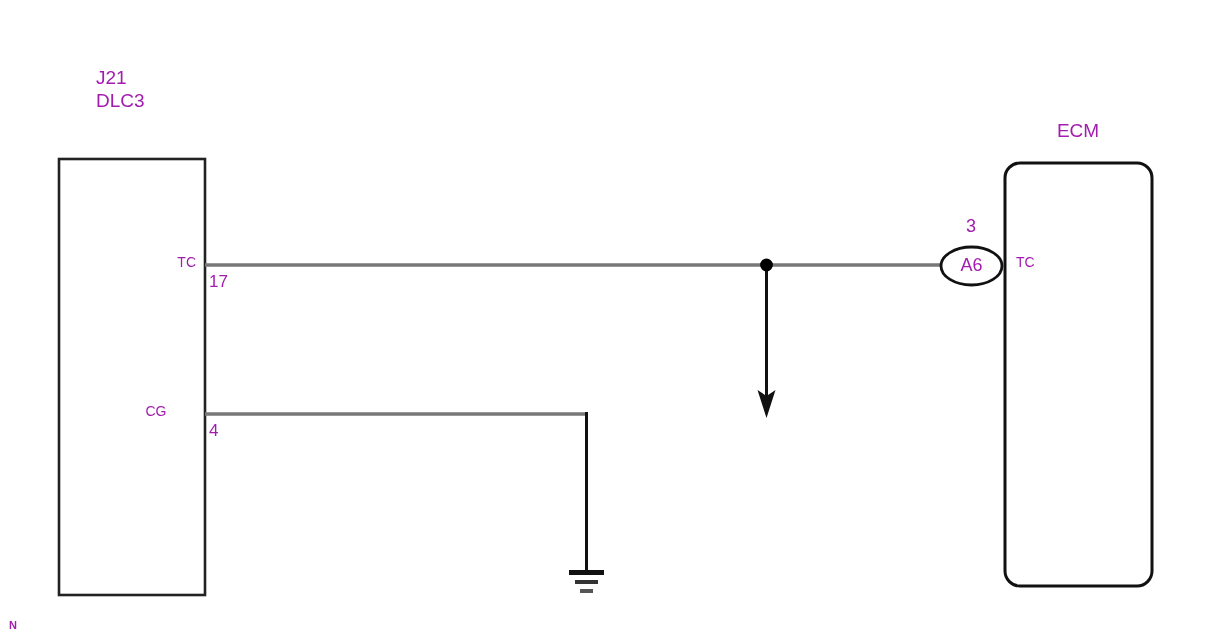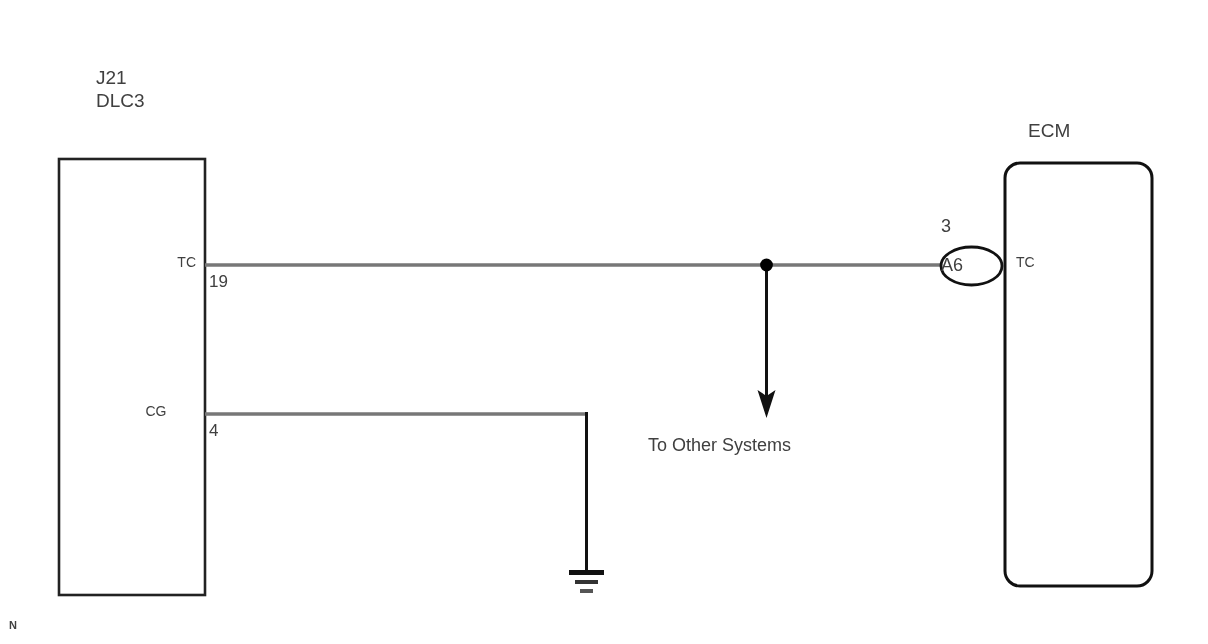--- a/index.html
+++ b/index.html
@@ -19,21 +19,21 @@
   }
   #wiring-svg {
     position: absolute;
     top: 0;
     left: 0;
     width: 1208px;
     height: 644px;
   }
   .lbl {
     position: absolute;
-    color: #404040;
+    color: #a21caf;
     white-space: pre;
     line-height: 1.22;
   }
   .lbl-component {
     font-size: 19px;
   }
   .lbl-pin {
     font-size: 14px;
   }
   .lbl-pinnum {
@@ -46,21 +46,21 @@
     font-size: 18px;
   }
   .lbl-corner {
     font-size: 11px;
     font-weight: bold;
   }
   .r-align {
     text-align: right;
   }
   .c-align {
-    text-align: left;
+    text-align: center;
   }
   #dlc3-block-label {
     left: 96px;
     top: 66px;
   }
   #ecm-block-label {
     left: 1028px;
     top: 119px;
     width: 100px;
   }
@@ -134,30 +134,29 @@
       <rect x="580" y="589" width="13" height="4" fill="#555555"></rect>
     </g>
 
     <ellipse cx="971.5" cy="266" rx="30.5" ry="19" fill="#ffffff" stroke="#111111" stroke-width="2.8"></ellipse>
   </svg>
 
   <div class="lbl lbl-component" id="dlc3-block-label">J21
 DLC3</div>
 
   <div class="lbl lbl-pin r-align" id="pin-tc-label">TC</div>
-  <div class="lbl lbl-pinnum" id="pin-tc-number">19</div>
+  <div class="lbl lbl-pinnum" id="pin-tc-number">17</div>
 
   <div class="lbl lbl-pin r-align" id="pin-cg-label">CG</div>
   <div class="lbl lbl-pinnum" id="pin-cg-number">4</div>
 
   <div class="lbl lbl-component c-align" id="ecm-block-label">ECM</div>
 
   <div class="lbl lbl-conn c-align" id="ecm-connector-code">3</div>
 
   <div class="lbl lbl-conn c-align" id="ecm-connector-id">A6</div>
 
   <div class="lbl lbl-pin" id="ecm-pin-tc-label">TC</div>
 
-  <div class="lbl lbl-note c-align" id="other-systems-note">To Other Systems</div>
 
   <div class="lbl lbl-corner" id="page-corner-mark">N</div>
 
 </div>
 
 </body></html>

